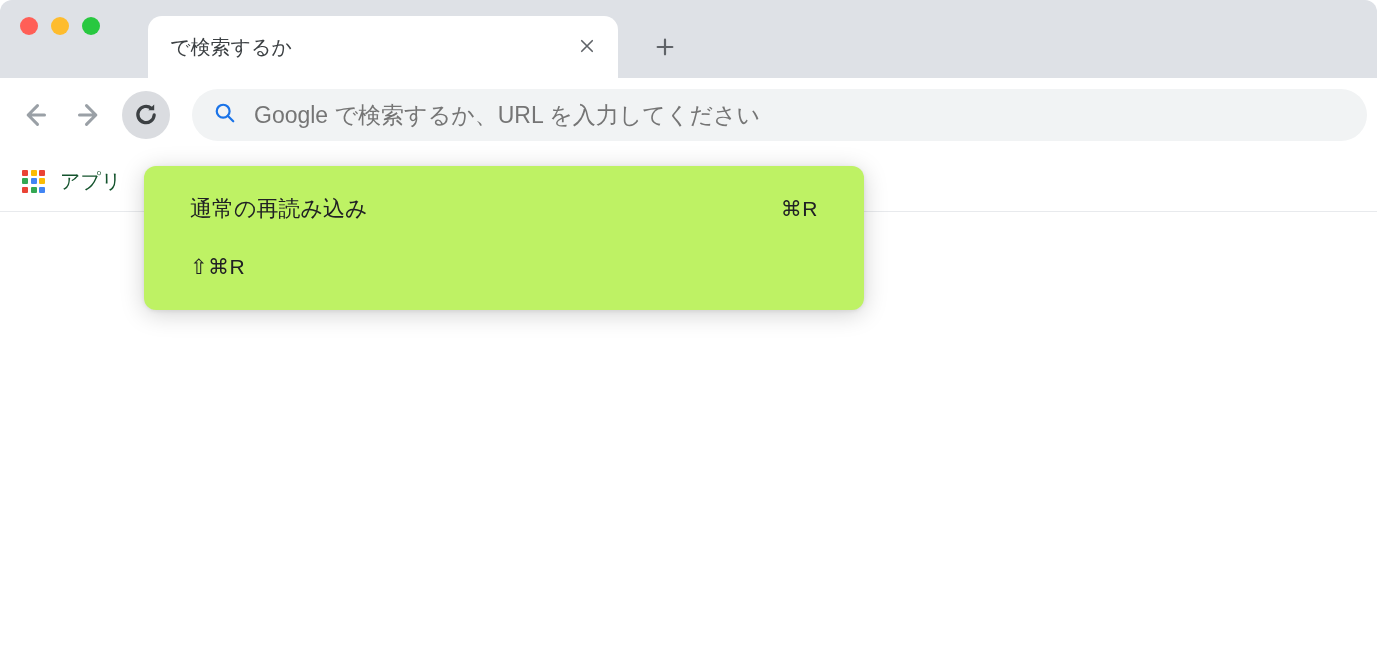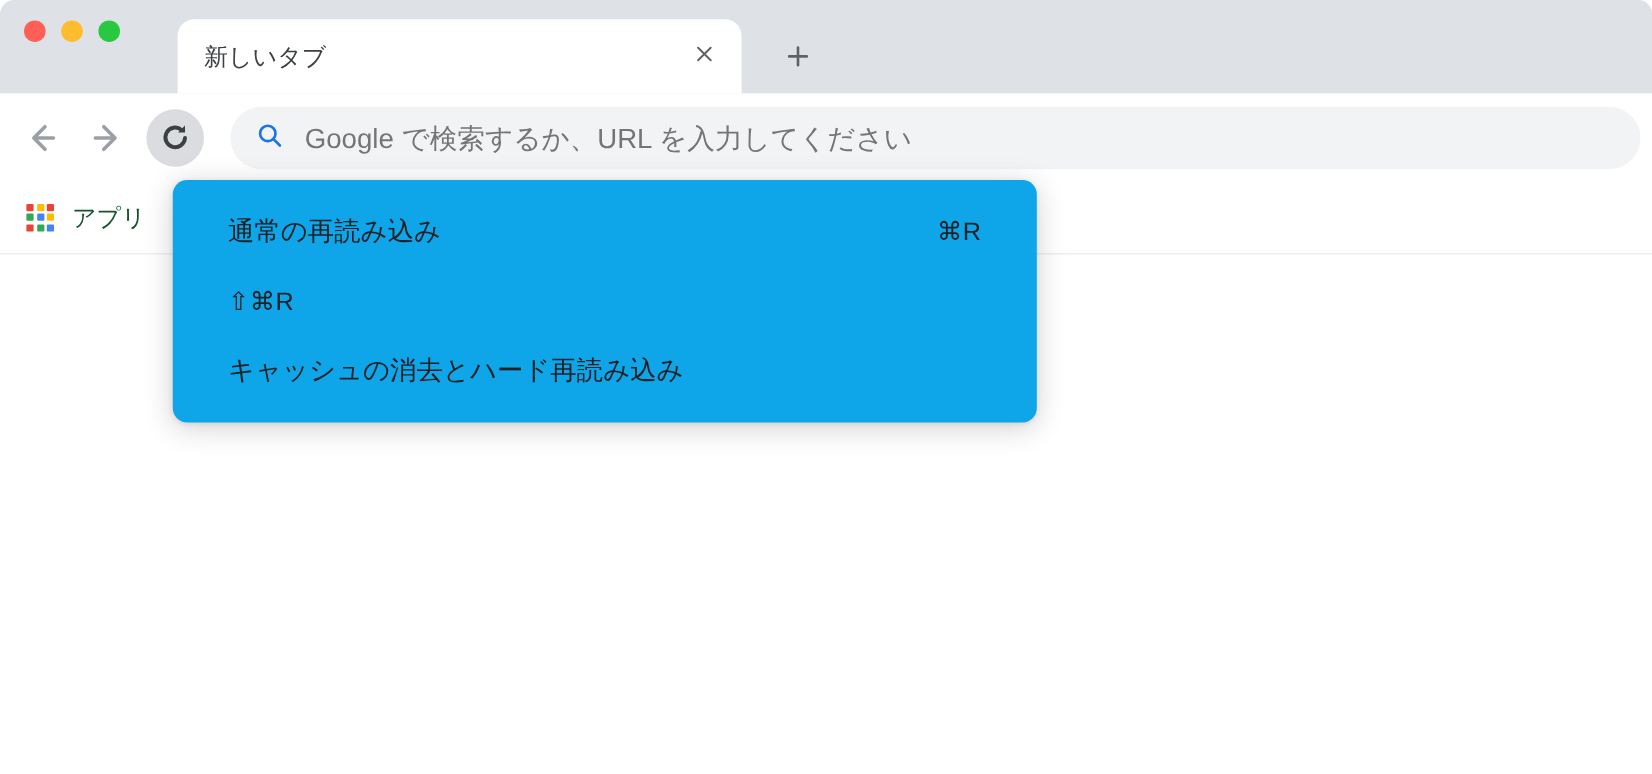--- a/index.html
+++ b/index.html
@@ -136,24 +136,24 @@
       width: 6px;
       height: 6px;
       border-radius: 1px;
     }
     .bookmarks-label {
       font-size: 20px;
       color: #14532d;
     }
     .context-menu {
       position: absolute;
-      top: 150px;
+      top: 166px;
       left: 144px;
       width: 720px;
-      background: #0ea5e9;
+      background: #bef264;
       border-radius: 12px;
       box-shadow: 0 4px 24px rgba(0,0,0,0.18), 0 1px 4px rgba(0,0,0,0.08);
       padding: 14px 0;
     }
     .menu-item {
       height: 58px;
       display: flex;
       align-items: center;
       justify-content: space-between;
       padding: 0 46px;
@@ -166,21 +166,21 @@
 </head>
 <body>
 
 <div class="titlebar">
   <div class="window-controls">
     <div class="wc-dot wc-red"></div>
     <div class="wc-dot wc-yellow"></div>
     <div class="wc-dot wc-green"></div>
   </div>
   <div class="tab">
-    <span class="tab-title">新しいタブ</span>
+    <span class="tab-title">で検索するか</span>
     <span class="tab-close">
       <svg viewBox="0 0 24 24" width="18" height="18">
           <path d="M5 5 L19 19 M19 5 L5 19" stroke="#5f6368" stroke-width="2.2" fill="none" stroke-linecap="round"></path>
         </svg>
     </span>
   </div>
   <div class="new-tab-btn">
     <svg viewBox="0 0 24 24">
         <path d="M12 4 V20 M4 12 H20" stroke="#5f6368" stroke-width="2.4" fill="none" stroke-linecap="round"></path>
       </svg>
@@ -231,17 +231,13 @@
 </div>
 
 <div class="context-menu">
   <div class="menu-item">
     <span>通常の再読み込み</span>
     <span class="shortcut">⌘R</span>
   </div>
   <div class="menu-item">
     <span class="shortcut">⇧⌘R</span>
   </div>
-  <div class="menu-item">
-    <span>キャッシュの消去とハード再読み込み</span>
-    <span class="shortcut"></span>
-  </div>
 </div>
 
 </body></html>

